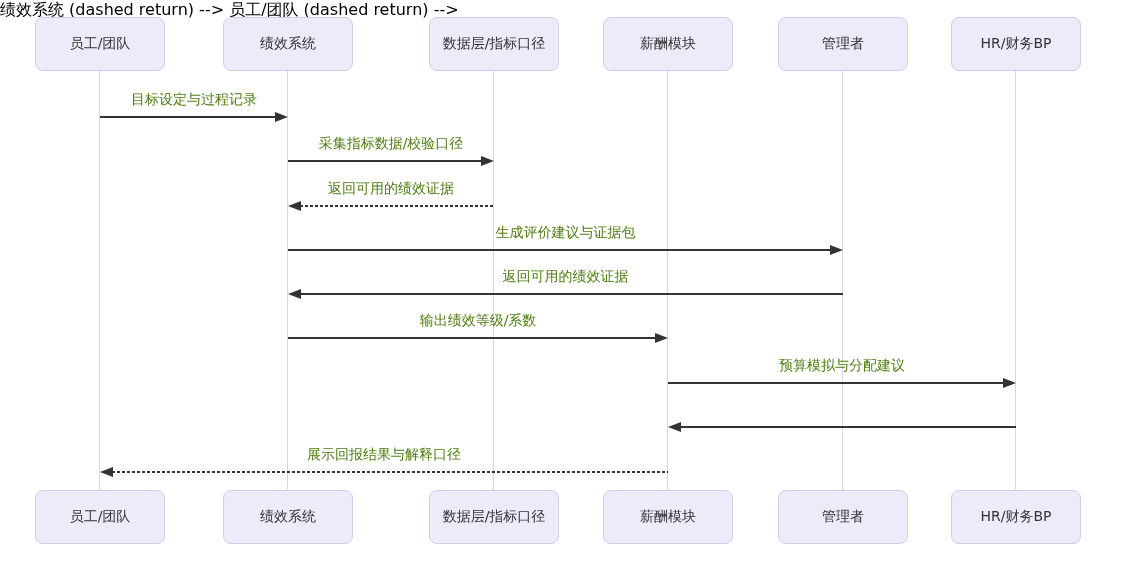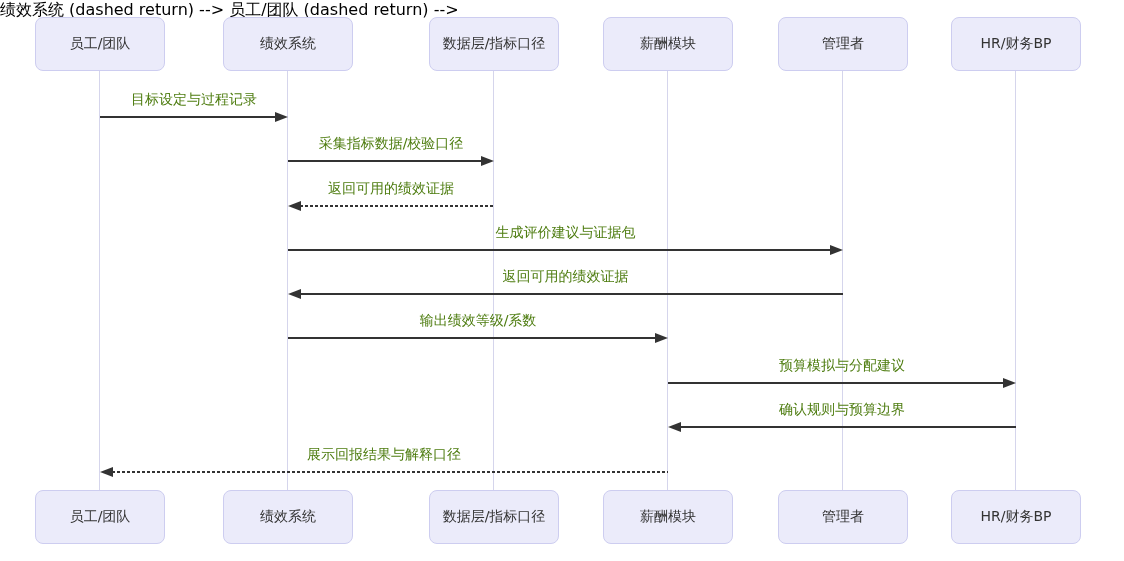--- a/index.html
+++ b/index.html
@@ -149,21 +149,20 @@
   <div class="msg-label" style="left:288px;width:380px;top:310px;">输出绩效等级/系数</div>
   <div class="msg-line-solid" style="left:288px;width:368px;top:337px;"></div>
   <div class="arrow-right" style="left:655px;top:333px;"></div>
 
   
   <div class="msg-label" style="left:668px;width:348px;top:355px;">预算模拟与分配建议</div>
   <div class="msg-line-solid" style="left:668px;width:336px;top:382px;"></div>
   <div class="arrow-right" style="left:1003px;top:378px;"></div>
 
   
-  <div class="msg-label" style="left:668px;width:348px;top:399px;">确认规则与预算边界</div>
   <div class="msg-line-solid" style="left:680px;width:336px;top:426px;"></div>
   <div class="arrow-left" style="left:668px;top:422px;"></div>
 
    员工/团队 (dashed return) --&gt;
   <div class="msg-label" style="left:100px;width:568px;top:444px;">展示回报结果与解释口径</div>
   <div class="msg-line-dashed" style="left:112px;width:556px;top:471px;"></div>
   <div class="arrow-left" style="left:100px;top:467px;"></div>
 
 </div>
 

